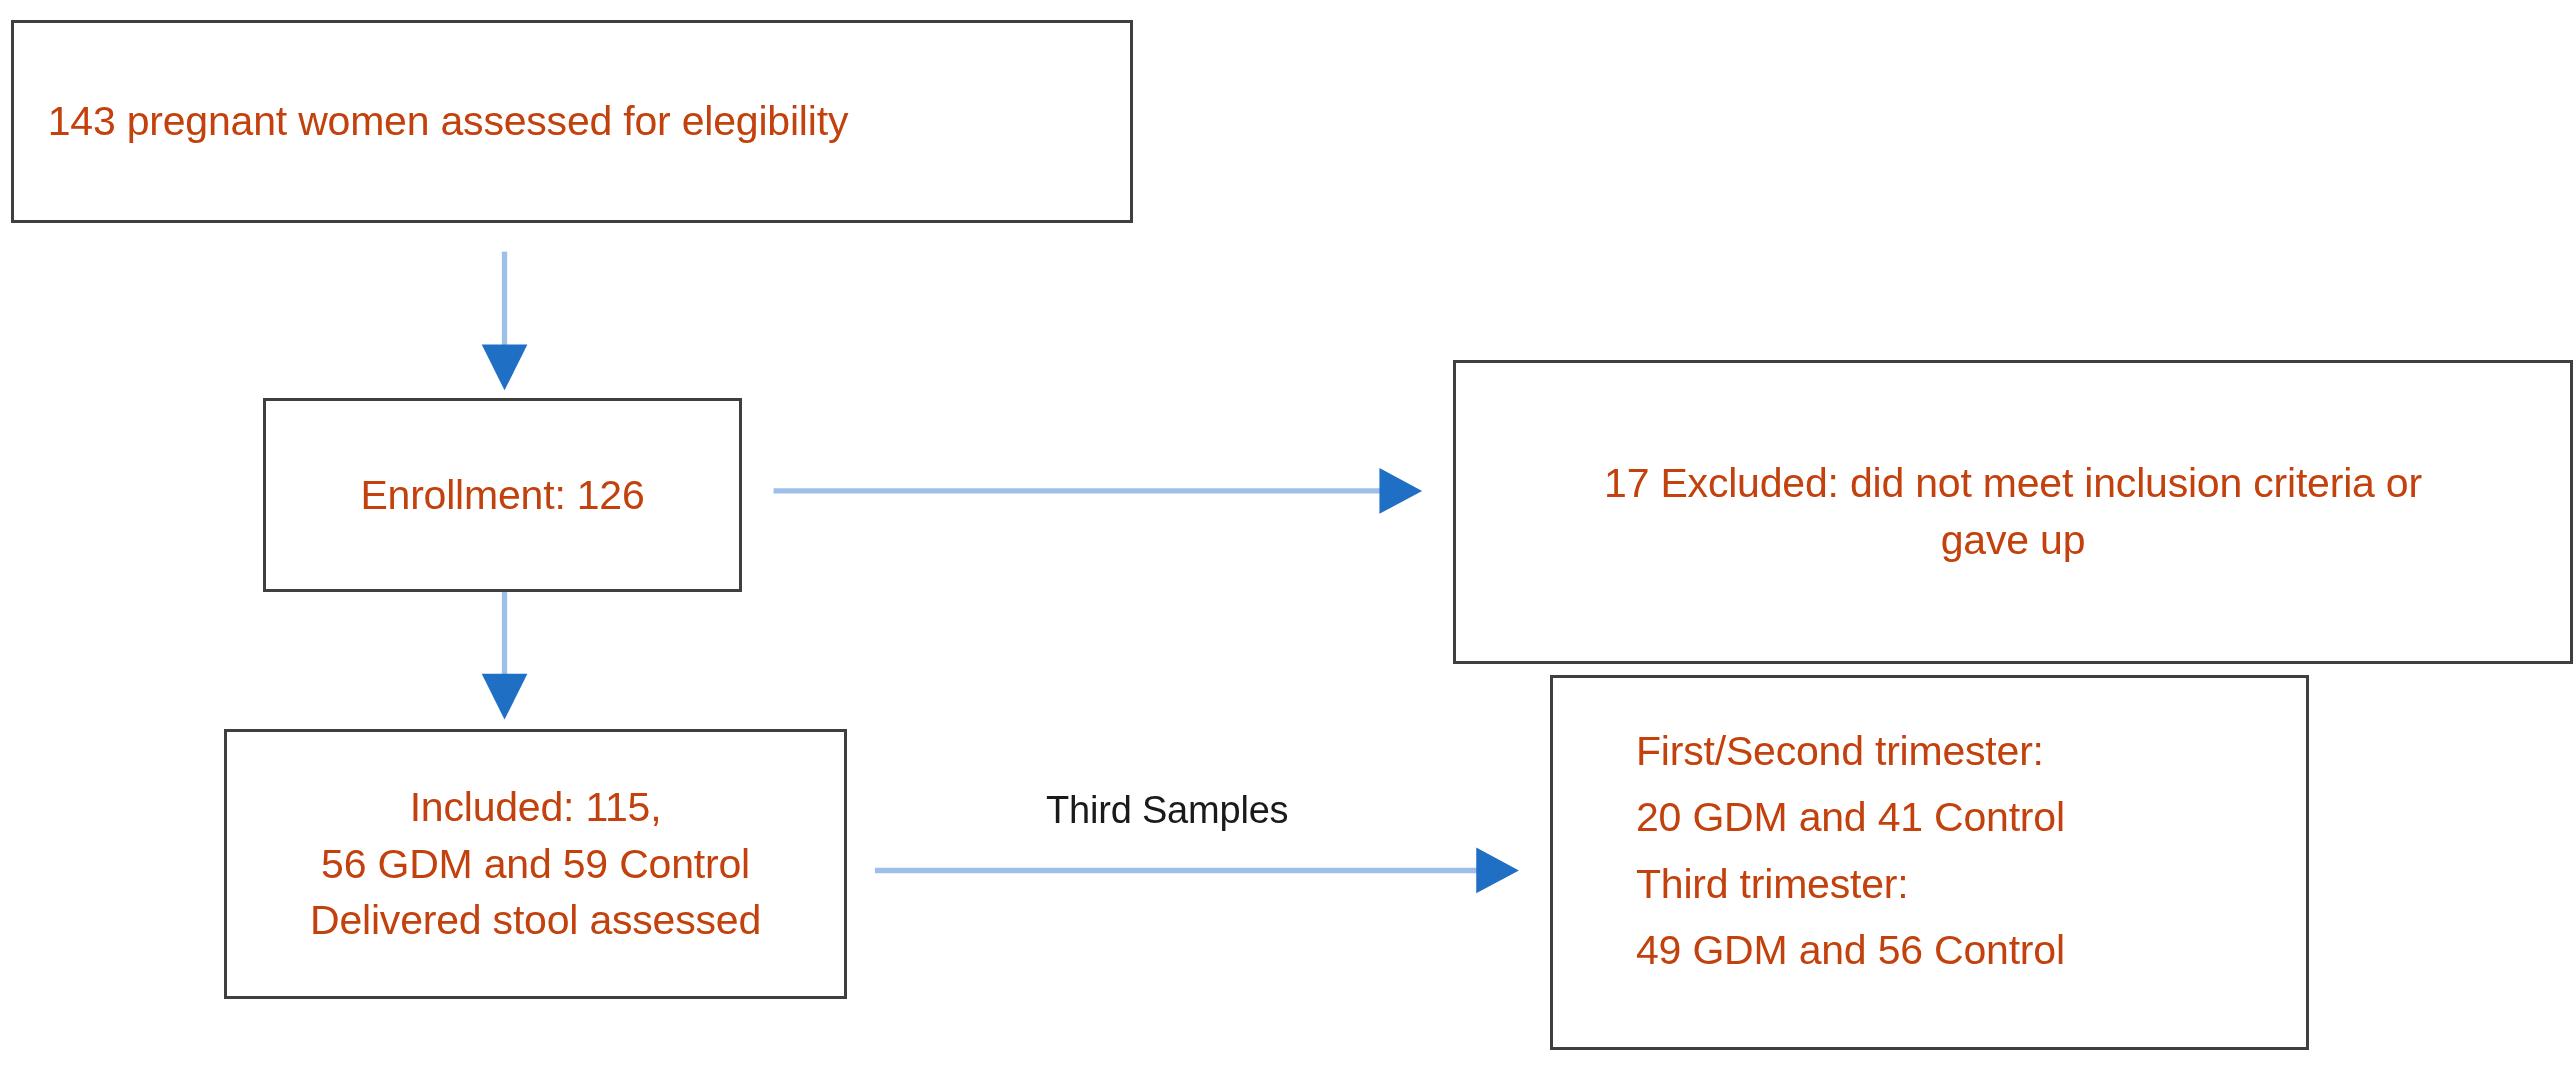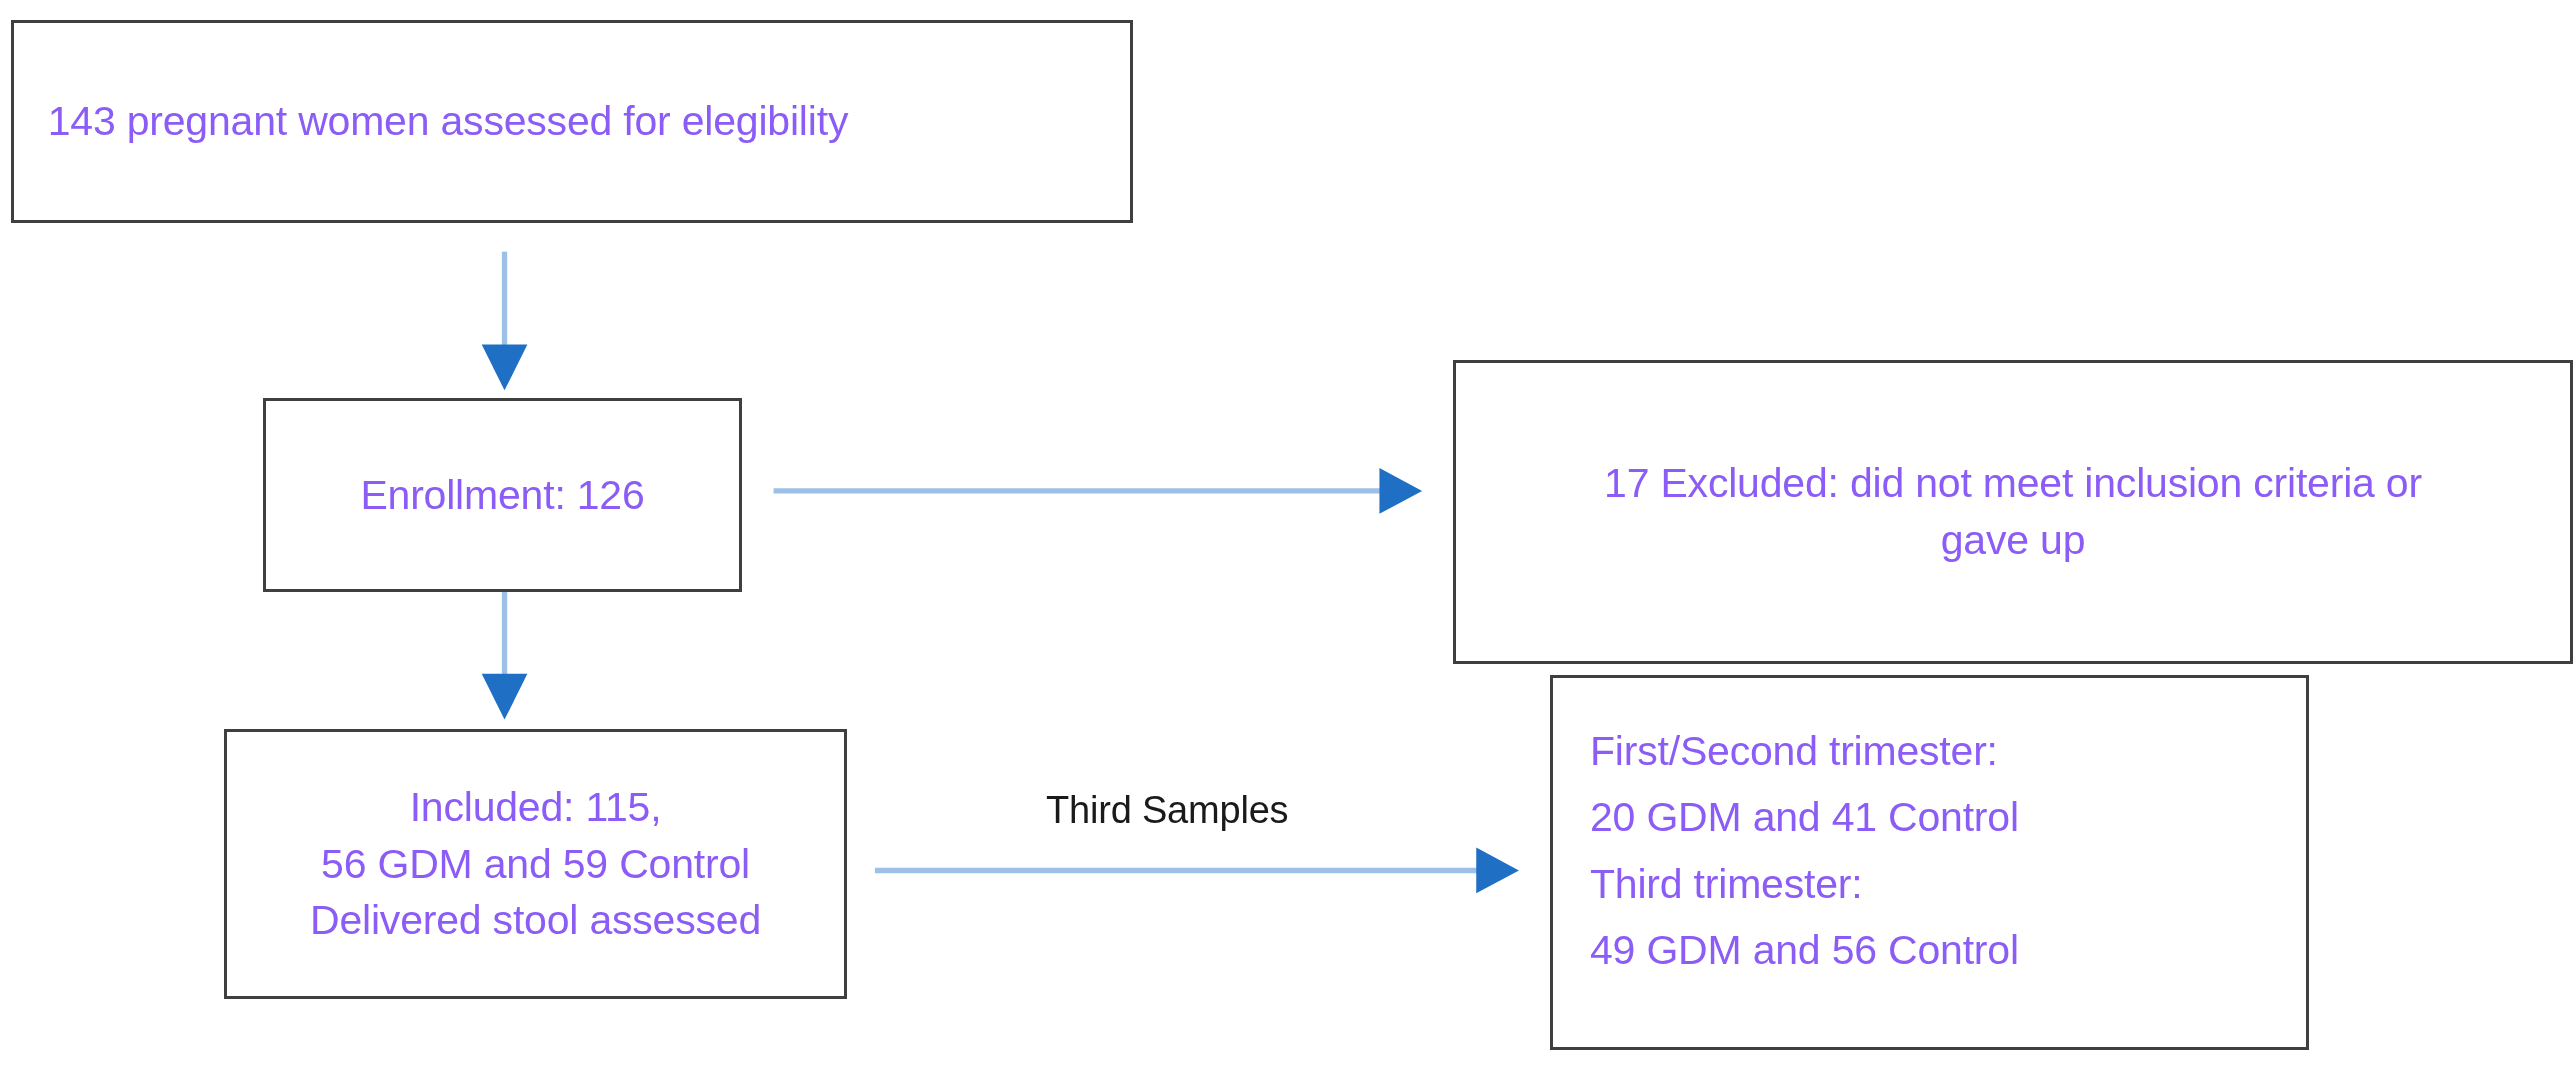--- a/index.html
+++ b/index.html
@@ -20,21 +20,21 @@
 
   
   .node {
     position: absolute;
     box-sizing: border-box;
     background: #ffffff;
     border: 3.8px solid #3f3f3f;
     display: flex;
     align-items: center;
     justify-content: center;
-    color: #8b5cf6;
+    color: #c2410c;
     line-height: 1.38;
     letter-spacing: -0.2px;
   }
   .node .txt {
     width: 100%;
     padding: 0 17px;
     box-sizing: border-box;
   }
   .node .line { display: block; white-space: pre; }
 
@@ -60,20 +60,21 @@
 
   #box-included {
     left: 224px; top: 729px; width: 623px; height: 270px;
     font-size: 41px;
   }
 
   #box-trimester {
     left: 1550px; top: 675px; width: 759px; height: 375px;
     font-size: 41px;
     align-items: flex-start;
+    padding-left: 46px;
   }
   #box-trimester .txt {
     padding-left: 37px;
     padding-top: 40px;
     text-align: left;
     line-height: 1.62;
   }
 
   
   #wires {

